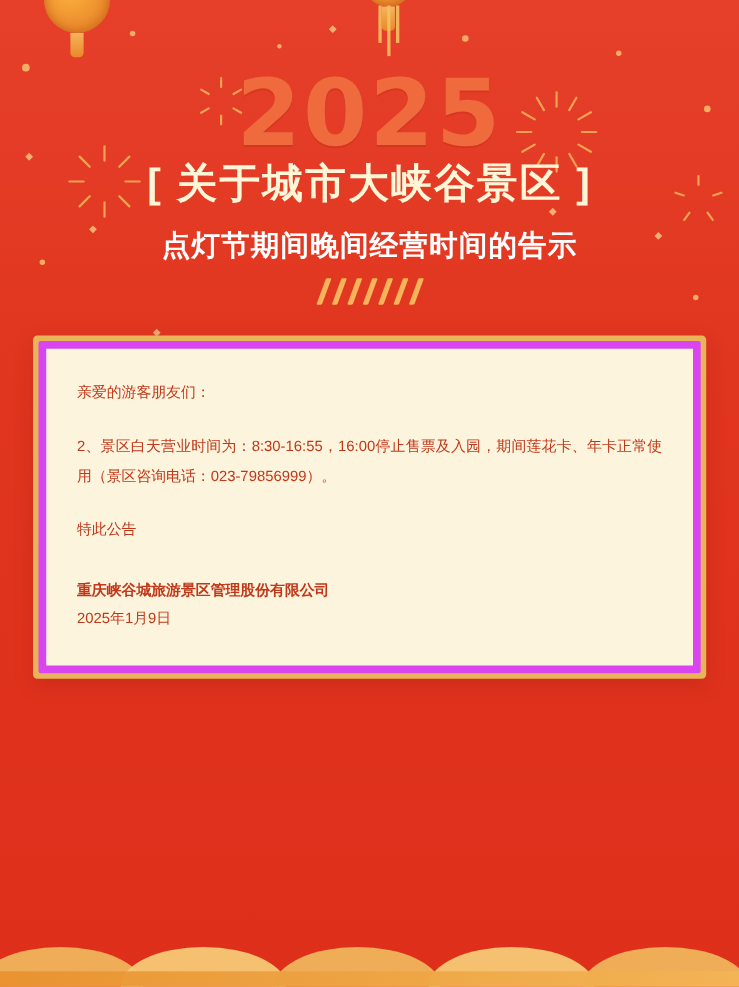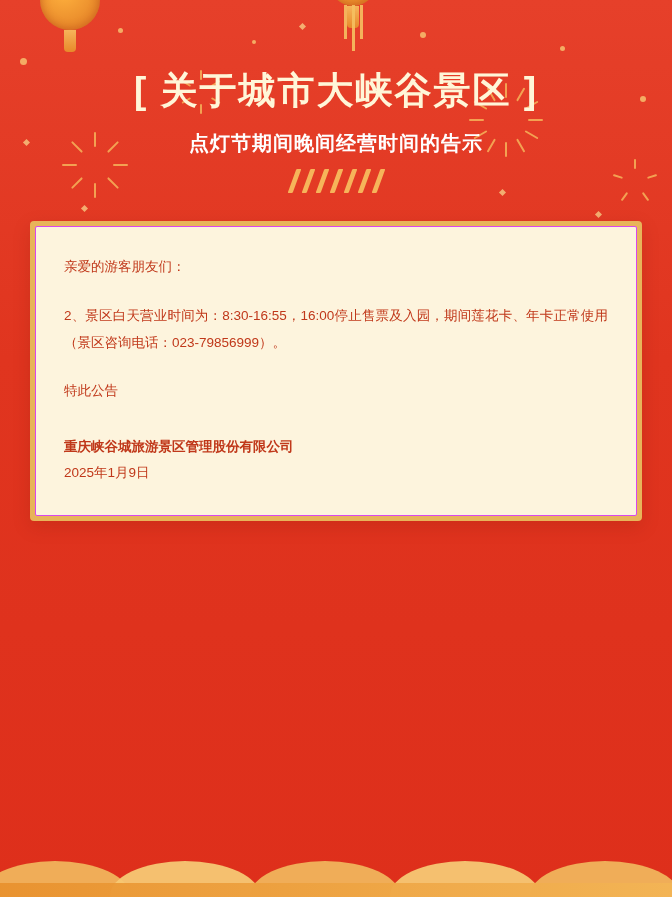--- a/index.html
+++ b/index.html
@@ -99,21 +99,21 @@
     text-shadow: 0 2px 0 rgba(150,30,10,.18);
   }
   .title-main {
     font-size: 37px;
     font-weight: bold;
     color: #fff6d8;
     letter-spacing: 2px;
   }
   .title-sub {
     margin-top: 14px;
-    font-size: 20px;
+    font-size: 26px;
     font-weight: bold;
     color: #ffffff;
     letter-spacing: 1px;
   }
   .slashes {
     margin: 12px auto 0;
     width: 170px;
     height: 26px;
     display: flex;
     justify-content: center;
@@ -132,21 +132,21 @@
   .card-wrap {
     position: relative;
     margin: 26px 30px 0;
     padding: 5px;
     background: #e8b45a;
     border-radius: 4px;
     box-shadow: 0 6px 18px rgba(120,20,5,.18);
   }
   .card {
     background: #fdf4dd;
-    border: 1px solid #d946ef;
+    border: 7px solid #d946ef;
     border-radius: 2px;
     padding: 26px 28px 30px;
   }
   .card p {
     margin: 0 0 20px;
     font-size: 13.5px;
     line-height: 2.0;
     color: #c0381a;
     text-align: justify;
   }
@@ -264,20 +264,21 @@
     <div class="sparkle" style="left:82px; top:206px;"></div>
     <div class="sparkle" style="left:596px; top:212px;"></div>
     <div class="sparkle" style="left:24px; top:140px;"></div>
     <div class="sparkle" style="left:300px; top:24px;"></div>
     <div class="sparkle" style="left:500px; top:190px;"></div>
     <div class="sparkle" style="left:140px; top:300px;"></div>
     <div class="sparkle" style="left:520px; top:310px;"></div>
   </div>
 
   <div class="header">
+    <div class="year">2025</div>
     <div class="title-main">[ 关于城市大峡谷景区 ]</div>
     <div class="title-sub">点灯节期间晚间经营时间的告示</div>
     <div class="slashes">
       <i></i>
         <i></i>
         <i></i>
         <i></i>
         <i></i>
         <i></i>
         <i></i>

